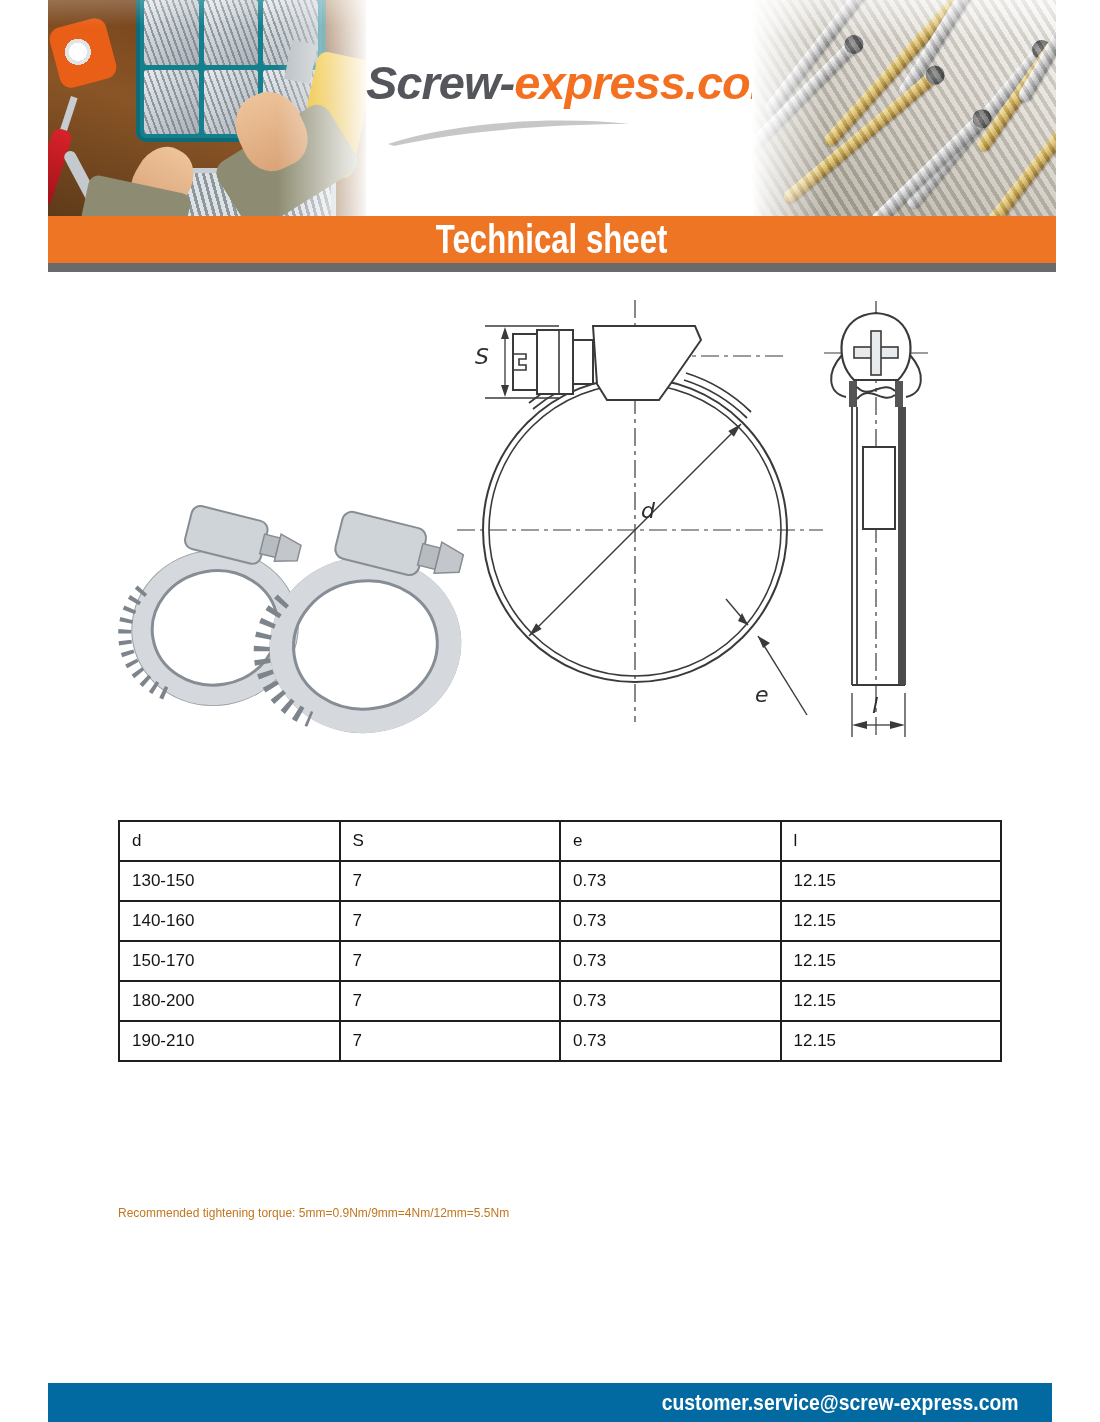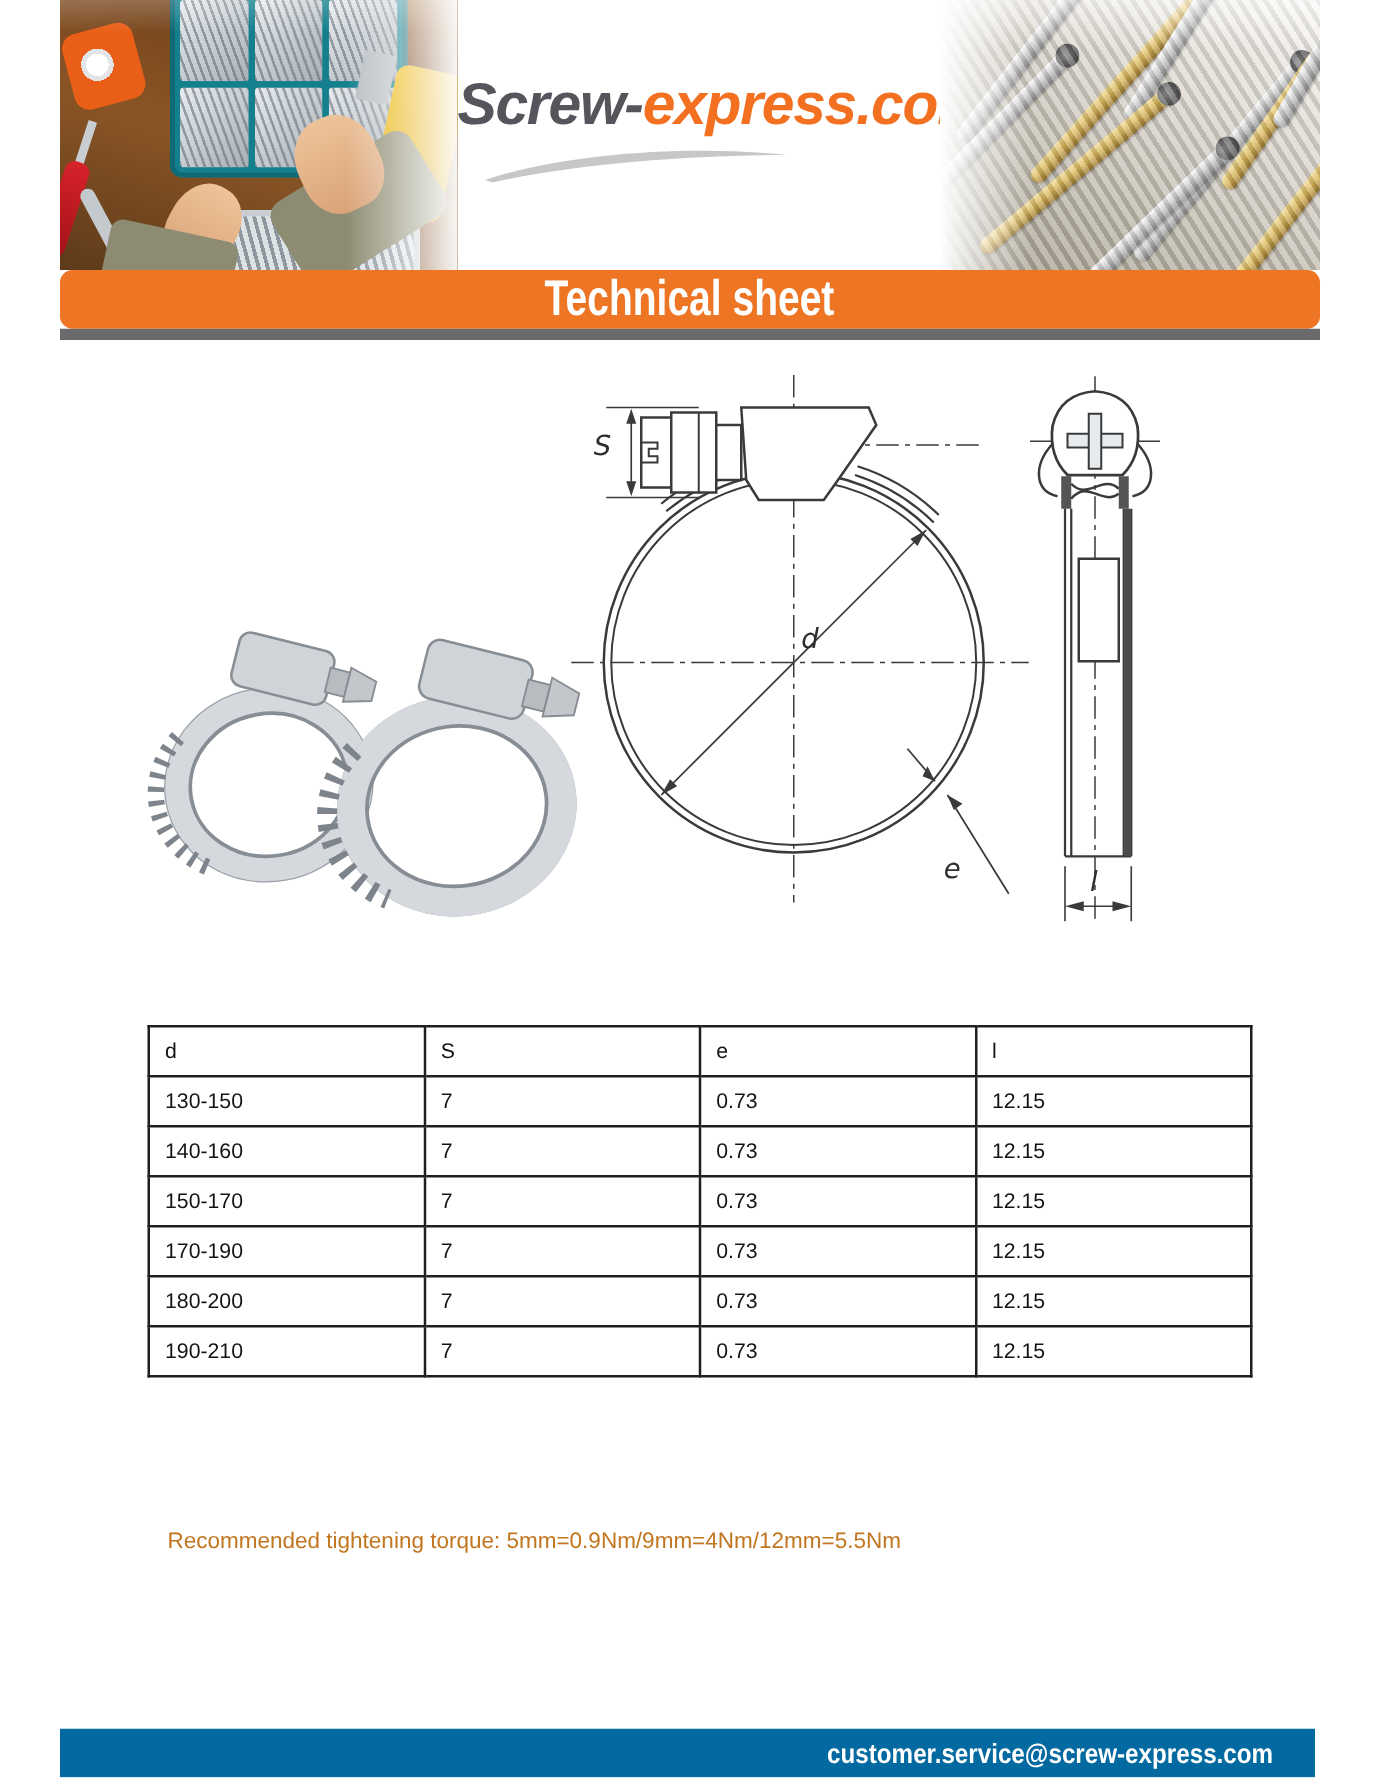--- a/index.html
+++ b/index.html
@@ -59,37 +59,37 @@
                     linear-gradient(to bottom,rgba(255,255,255,.5),rgba(255,255,255,0) 18%);}
 
   .logo-area{position:absolute;left:366px;top:58px;width:386px;text-align:center;}
   .logo-text{font-size:47px;font-weight:700;letter-spacing:-1px;line-height:50px;white-space:nowrap;}
   .logo-gray{color:#54565b;}
   .logo-orange{color:#f37021;font-style:italic;}
   .swoosh{display:block;margin:4px auto 0 18px;}
 
   
   .banner{position:absolute;left:48px;top:216px;width:1008px;height:47px;display:flex;
-          align-items:center;justify-content:center;background:#ee7524;border-radius:10px;}
+          align-items:center;justify-content:center;background:#ee7524;}
   .banner-text{color:#fff;font-weight:700;font-size:40px;letter-spacing:0;
           transform:scaleX(.78);white-space:nowrap;}
   .gray-strip{position:absolute;left:48px;top:263px;width:1008px;height:9px;background:#6a6a6d;}
 
   
   .drawings{position:absolute;left:0;top:272px;width:1100px;height:520px;}
   .clamps-svg{position:absolute;left:110px;top:185px;}
   .front-svg{position:absolute;left:455px;top:18px;}
   .side-svg{position:absolute;left:810px;top:23px;}
   .dim-label{font-family:"DejaVu Sans",sans-serif;font-style:italic;font-size:22px;fill:#2e2e2e;}
 
   
   .dim-table{position:absolute;left:118px;top:820px;width:884px;border-collapse:collapse;table-layout:fixed;}
   .dim-table th,.dim-table td{border:2px solid #1f1f1f;font-weight:400;font-size:17px;color:#141414;
           text-align:left;padding:0 0 0 12px;height:40px;box-sizing:border-box;vertical-align:middle;}
-  .torque-note{position:absolute;left:118px;top:1206px;font-size:18px;margin:16px;}
+  .torque-note{position:absolute;left:118px;top:1206px;font-size:12px;margin:0;}
 
   
   .footer{position:absolute;left:48px;top:1383px;width:1004px;height:39px;background:#58585a;
           text-align:right;line-height:39px;}
   .footer-text{display:inline-block;color:#fff;font-weight:700;font-size:22px;margin-right:34px;
           transform:scaleX(.88);transform-origin:right center;white-space:nowrap;}
 </style>
 </head>
 <body>
 
@@ -276,26 +276,20 @@
           <td>0.73</td>
           <td>12.15</td>
         </tr>
         <tr>
           <td>150-170</td>
           <td>7</td>
           <td>0.73</td>
           <td>12.15</td>
         </tr>
         <tr>
-          <td>170-190</td>
-          <td>7</td>
-          <td>0.73</td>
-          <td>12.15</td>
-        </tr>
-        <tr>
           <td>180-200</td>
           <td>7</td>
           <td>0.73</td>
           <td>12.15</td>
         </tr>
         <tr>
           <td>190-210</td>
           <td>7</td>
           <td>0.73</td>
           <td>12.15</td>

